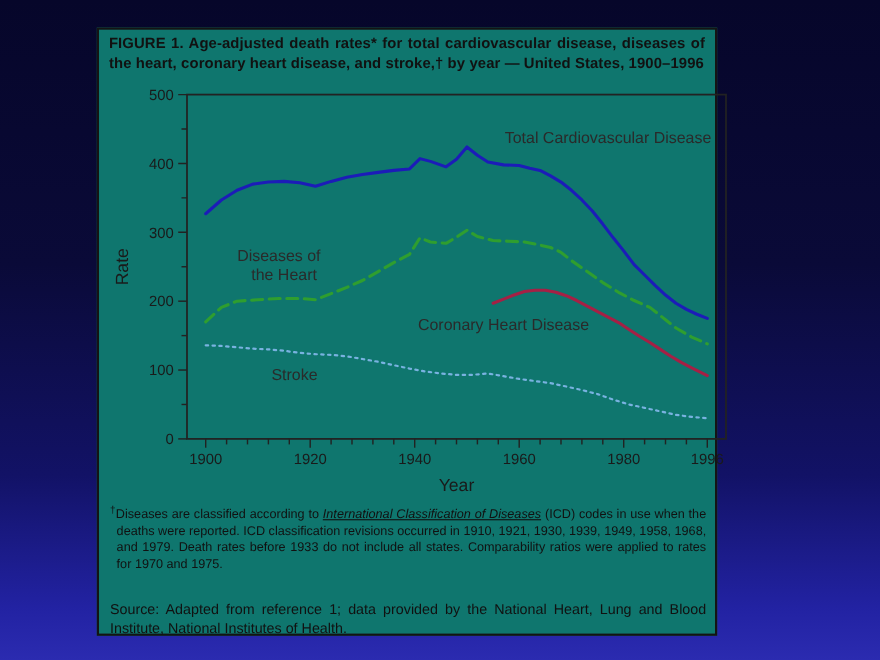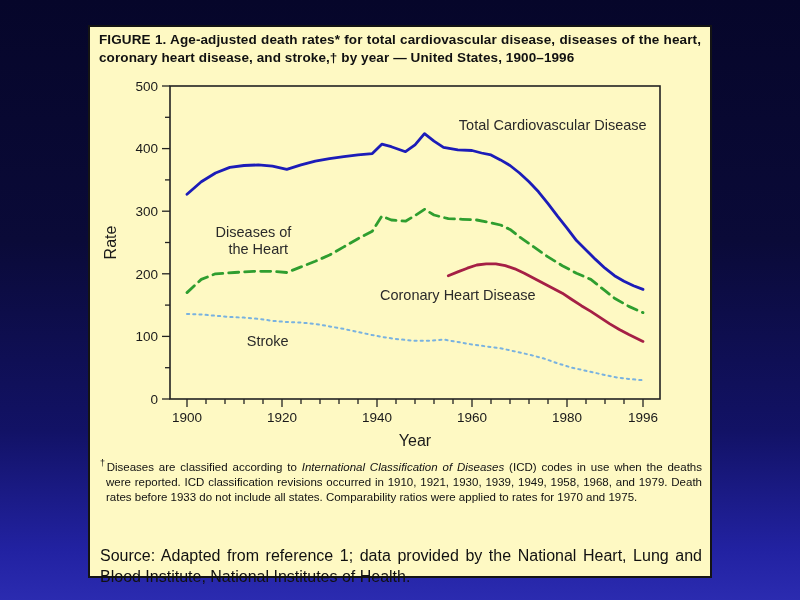--- a/index.html
+++ b/index.html
@@ -3,40 +3,40 @@
 <meta charset="utf-8">
 <style>
   html,body{margin:0;padding:0;}
   body{
     width:800px;height:600px;overflow:hidden;
     font-family:"Liberation Sans", sans-serif;
     background:linear-gradient(180deg,#06062a 0%,#0a0a38 40%,#121266 72%,#2222a2 92%,#2b2bb0 100%);
     position:relative;
   }
   .panel{
-    position:absolute;left:88px;top:25px;width:624px;height:553px;
-    background:#fef9c3;border:2px solid #141414;box-sizing:border-box;
+    position:absolute;left:88px;top:25px;width:564px;height:553px;
+    background:#0f766e;border:2px solid #141414;box-sizing:border-box;
   }
   .fig-title{
     position:absolute;left:9px;right:9px;top:4px;
     font-size:13.5px;font-weight:bold;color:#111;
     line-height:1.34;text-align:justify;letter-spacing:0.1px;
   }
   .chart-wrap{position:absolute;left:0;top:45px;width:620px;height:392px;}
   svg text{font-family:"Liberation Sans",sans-serif;}
   .footnotes{
     position:absolute;left:10px;right:8px;top:431px;
     font-size:11.5px;color:#111;line-height:1.3;text-align:justify;
   }
   .fn{padding-left:6px;text-indent:-6px;}
   .fn .marker-sup{font-size:9px;vertical-align:super;}
-  .fn .italic{font-style:italic;}
+  .fn .italic{font-style:italic;text-decoration:underline;}
   .source{
     position:absolute;left:10px;right:8px;top:519px;
-    font-size:16px;color:#111;line-height:1.3;text-align:justify;
+    font-size:13px;color:#111;line-height:1.3;text-align:justify;
   }
 </style>
 </head>
 <body>
 
 <div class="panel">
 
   <div class="fig-title">FIGURE 1. Age-adjusted death rates* for total cardiovascular disease, diseases of the heart, coronary heart disease, and stroke,† by year — United States, 1900–1996</div>
 
   <div class="chart-wrap">

